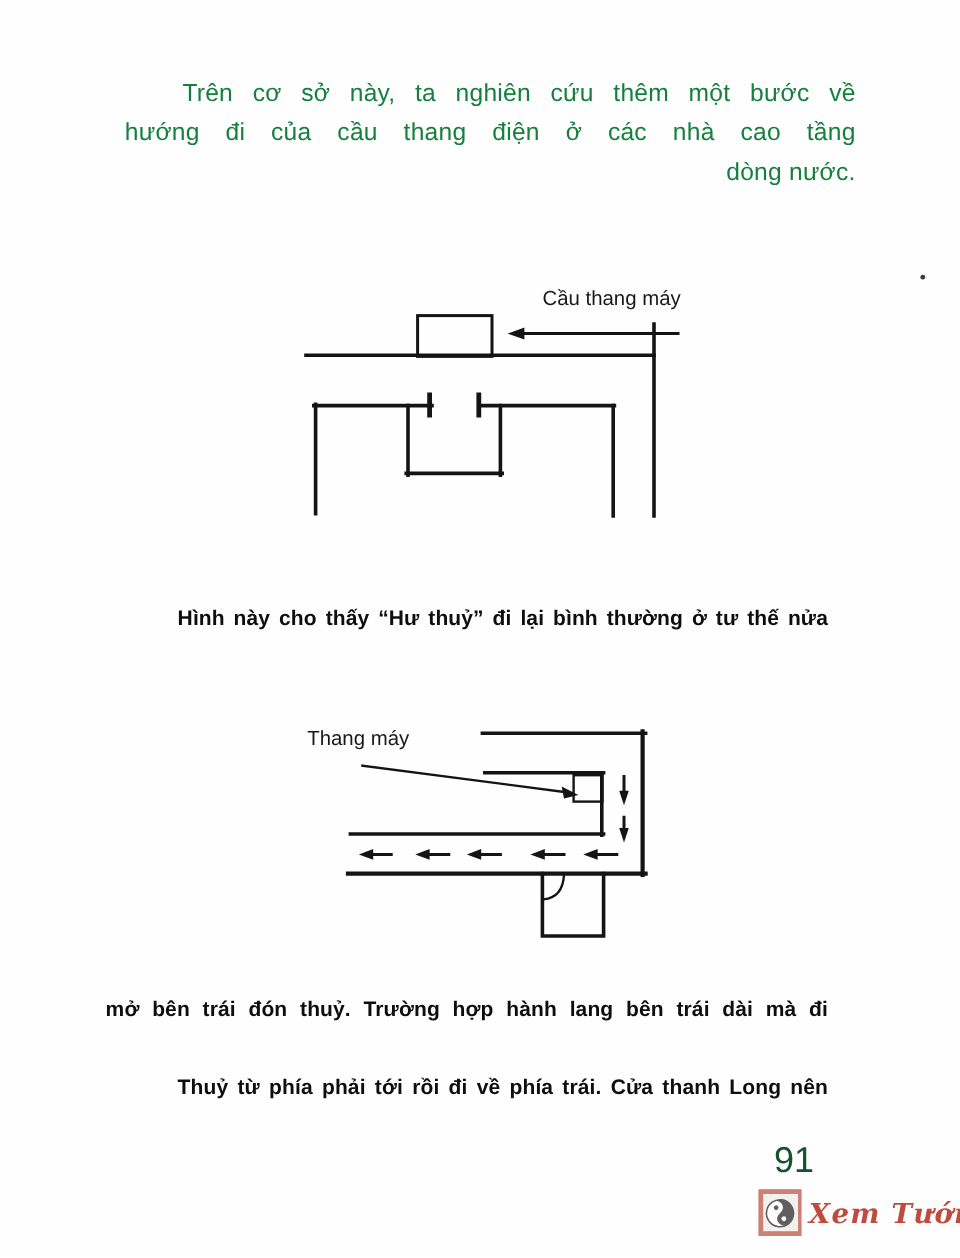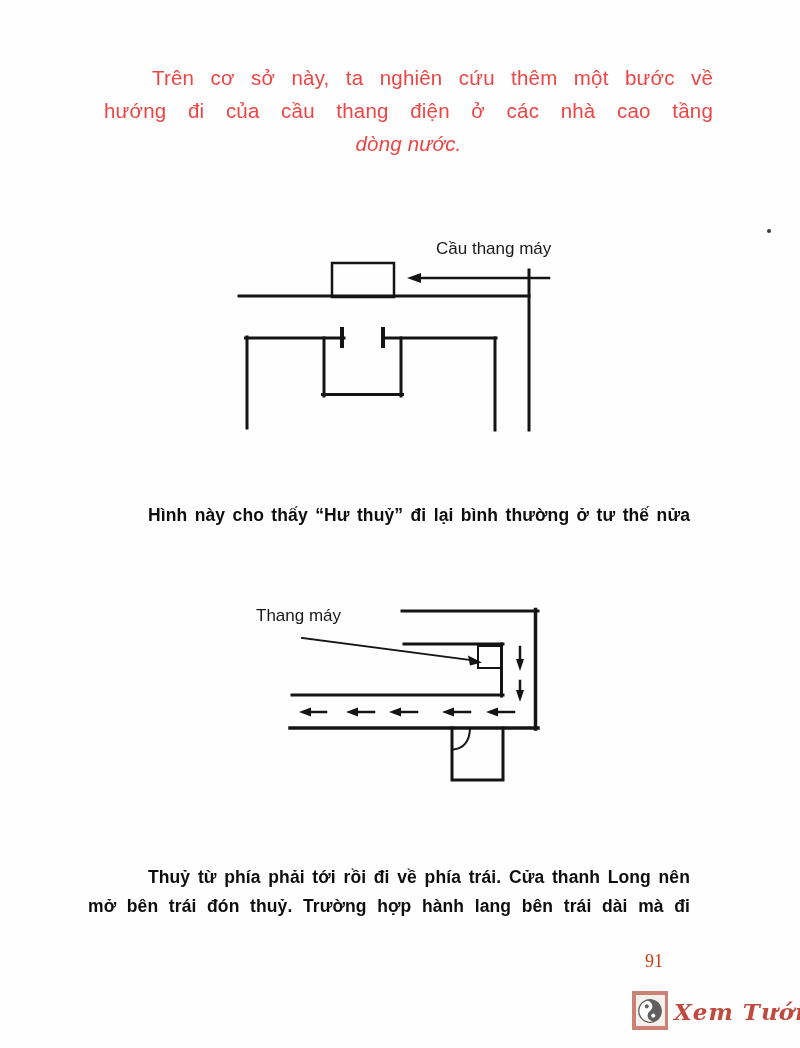--- a/index.html
+++ b/index.html
@@ -4,51 +4,51 @@
 <style>
   html,body { margin:0; padding:0; background:#ffffff; }
   .page {
     position:relative; width:800px; height:1048px; margin:0 auto;
     background:#fefefe; overflow:hidden;
     font-family:"Liberation Sans", sans-serif; color:#1d1d1d;
   }
   
   .para1 {
     position:absolute; left:104px; top:61px; width:609px;
-    font-size:20.5px; line-height:33px; letter-spacing:0.2px; color:#ef4444;
+    font-size:20.5px; line-height:33px; letter-spacing:0.2px; color:#15803d;
   }
   .jline { text-align:justify; text-align-last:justify; }
-  .lastline { text-align:center;font-style:italic; }
+  .lastline { text-align:right; }
   .indent1 { padding-left:48px; box-sizing:border-box; }
   .italic { font-style:italic; }
 
   .cap {
     position:absolute; left:88px; width:602px;
     font-weight:bold; font-size:17.5px; line-height:29px;
     color:#0e0e0e; letter-spacing:0.1px;
   }
   .cap1 { top:465px; }
   .cap2 { top:827px; }
   .capindent { padding-left:60px; box-sizing:border-box;margin-top:36px; }
 
   
-  .diag1 { position:absolute; left:214px; top:236px; width:350px; height:200px; }
+  .diag1 { position:absolute; left:230px; top:236px; width:350px; height:200px; }
   .diag2 { position:absolute; left:240px; top:598px; width:310px; height:195px;text-align:right; }
   .diag svg, .diag1 svg, .diag2 svg { position:absolute; left:0; top:0; }
   .dlabel {
     position:absolute; font-size:17px; color:#191919; white-space:nowrap;
     font-family:"Liberation Sans", sans-serif;
   }
   .dlabel1 { left:222px; top:3px; }
   .dlabel2 { left:16px; top:8px; }
 
   
   .pagenum {
     position:absolute; left:645px; top:951px;
-    font-family:Liberation Serif, serif; font-size:18px; color:#c2410c;
+    font-family:Liberation Sans, sans-serif; font-size:30px; color:#14532d;
   }
   .wm { position:absolute; left:632px; top:991px; display:flex; align-items:flex-start; }
   .wm-icon {
     width:36px; height:39px; background:#cb8175;
     display:flex; align-items:center; justify-content:center; flex:0 0 auto;
   }
   .wm-icon .inner { width:29px; height:31px; background:#f4f1ec; display:flex; align-items:center; justify-content:center; }
   .wm-text {
     font-family:"DejaVu Serif", serif; font-style:italic; font-weight:bold;
     font-size:23px; color:#bf4a3e; margin-left:6px; margin-top:7px;
@@ -132,22 +132,22 @@
         <line x1="255" y1="114" x2="274" y2="114" stroke-width="2.5"></line>
         <polygon points="246,114 258,109.5 258,118.5" fill="#141414" stroke="none"></polygon>
 
         <path d="M 212 130 L 212 182 L 263 182 L 263 130" stroke-width="3"></path>
         <path d="M 230 131 Q 229 150 213 151.5" stroke-width="2"></path>
       </g>
     </svg>
   </div>
 
   <div class="cap cap2">
+    <div class="jline">mở bên trái đón thuỷ. Trường hợp hành lang bên trái dài mà đi</div>
     <div class="jline capindent">Thuỷ từ phía phải tới rồi đi về phía trái. Cửa thanh Long nên</div>
-    <div class="jline">mở bên trái đón thuỷ. Trường hợp hành lang bên trái dài mà đi</div>
   </div>
 
   <div class="pagenum">91</div>
 
   <div class="wm">
     <div class="wm-icon">
       <div class="inner">
         <svg width="26" height="26" viewBox="0 0 30 30">
           <g transform="rotate(-35 15 15)">
             <circle cx="15" cy="15" r="13" fill="#ffffff" stroke="#5f5f5f" stroke-width="1.5"></circle>

